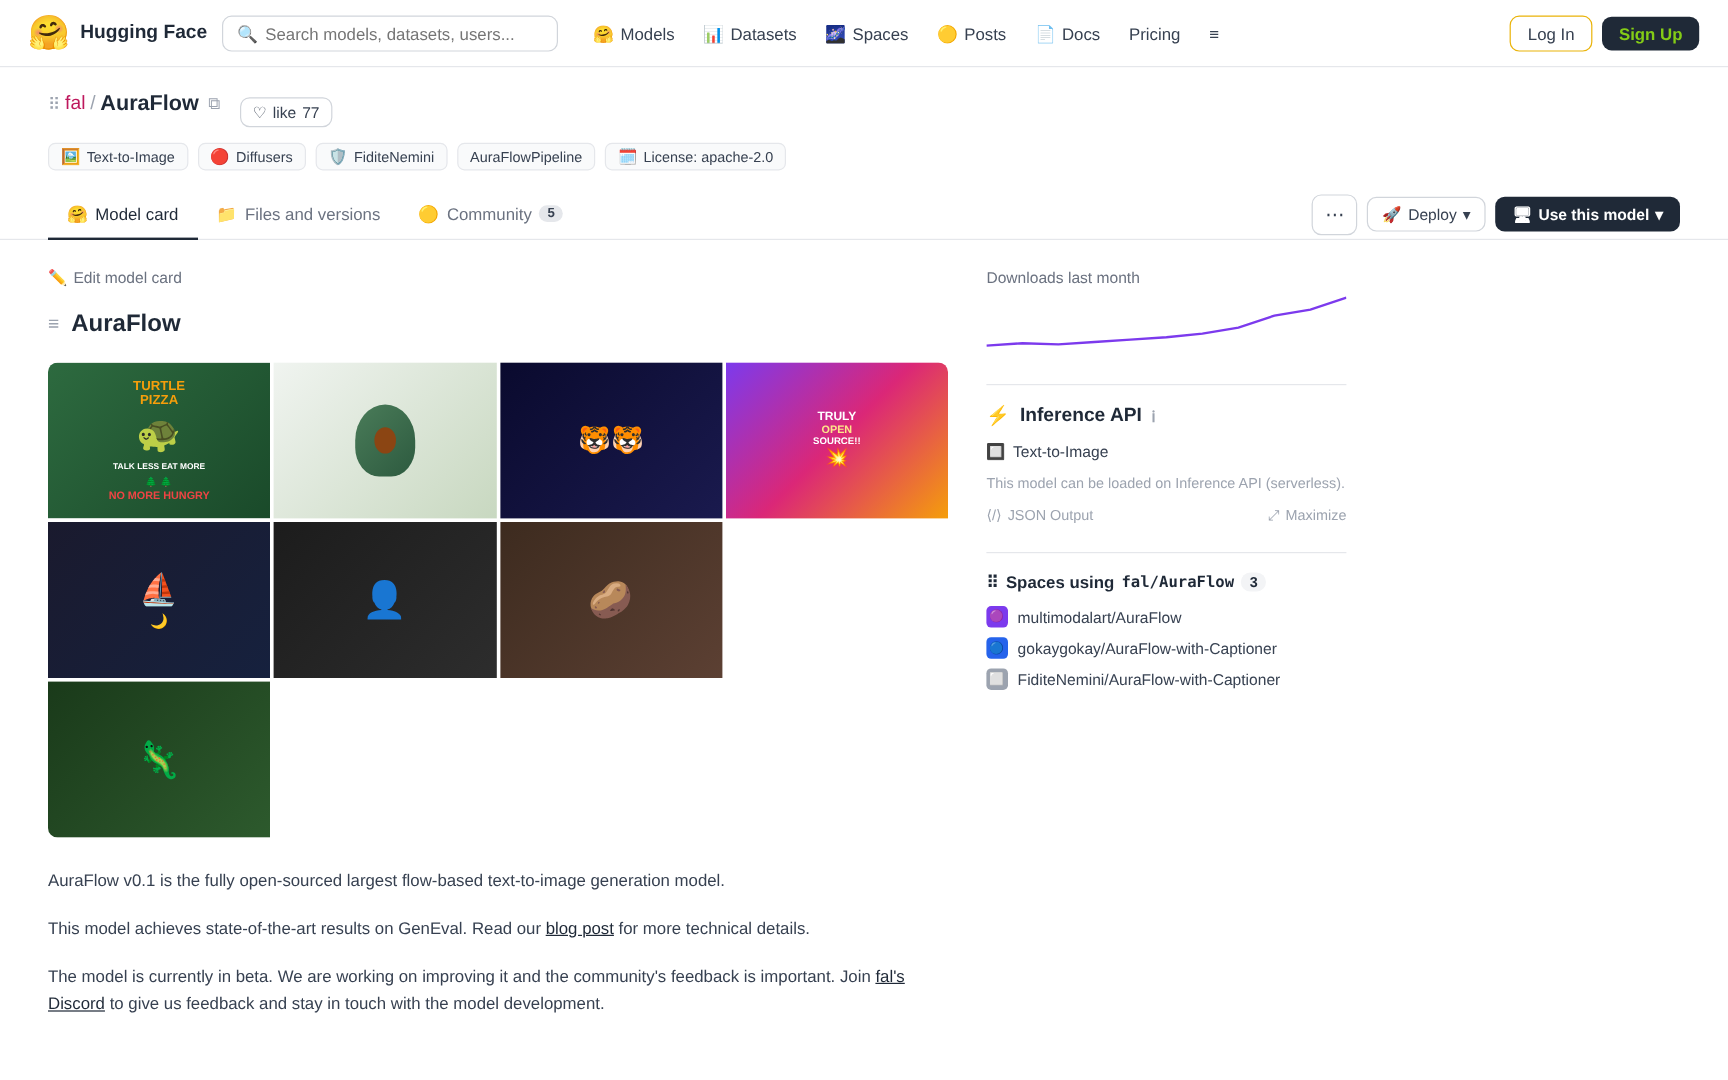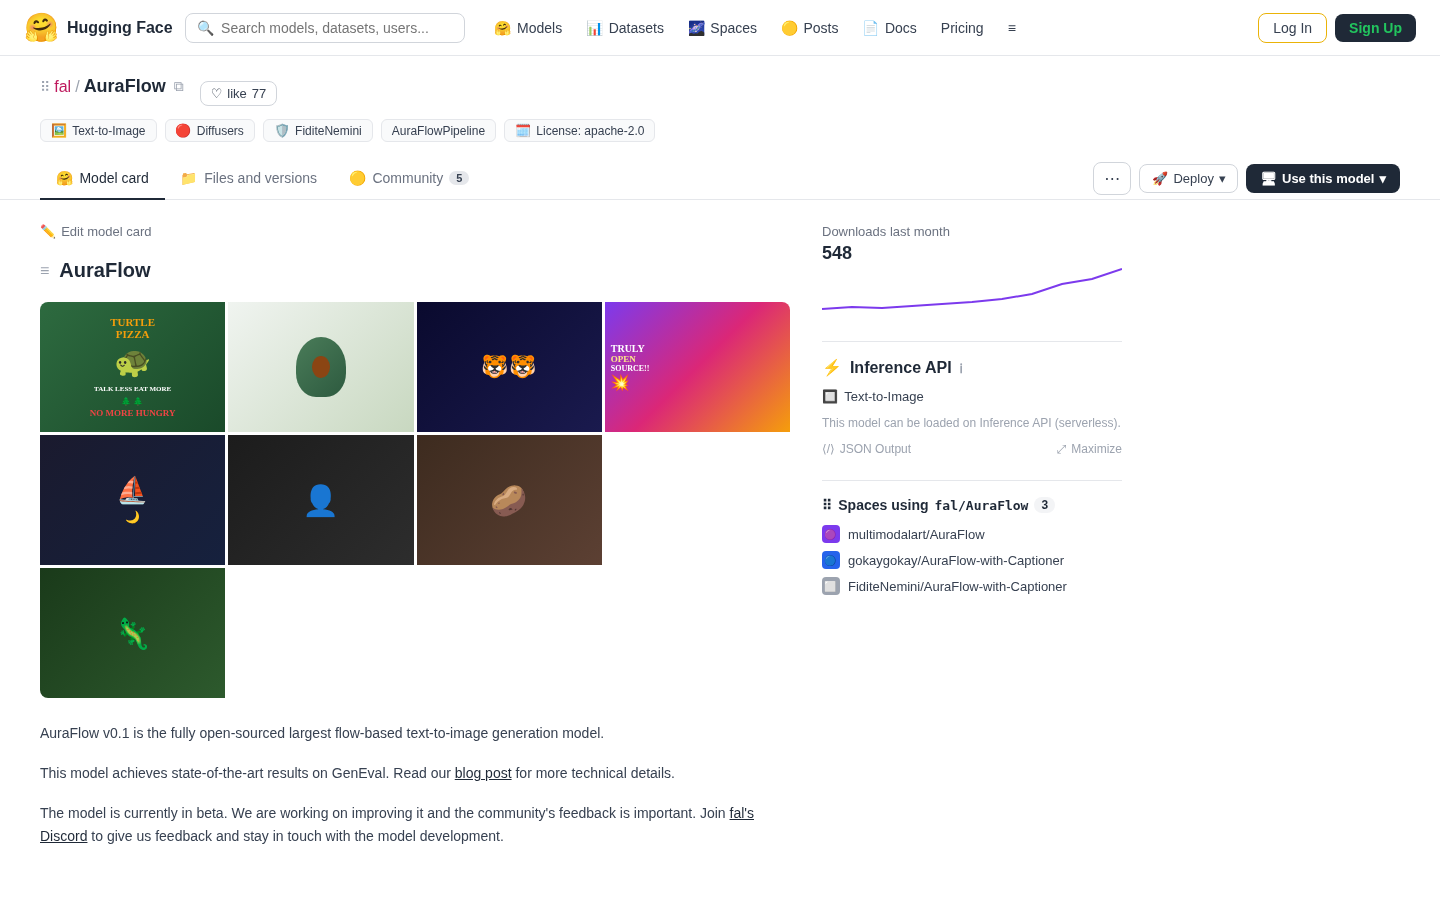--- a/index.html
+++ b/index.html
@@ -19,21 +19,21 @@
       padding: 6px 12px; width: 280px; color: #6b7280; font-size: 14px;
     }
     .navbar-search input { border: none; outline: none; background: transparent; color: #1f2937; width: 100%; font-size: 14px; }
     .navbar-links { display: flex; align-items: center; gap: 4px; margin-left: 8px; }
     .navbar-link {
       display: flex; align-items: center; gap: 5px;
       padding: 6px 10px; border-radius: 6px; text-decoration: none; color: #374151; font-size: 14px; font-weight: 500;
     }
     .navbar-right { margin-left: auto; display: flex; align-items: center; gap: 8px; }
     .btn-login { padding: 6px 14px; border-radius: 8px; border: 1px solid #eab308; background: #fff; font-size: 14px; font-weight: 500; cursor: pointer; color: #374151; }
-    .btn-signup { padding: 6px 14px; border-radius: 8px; background: #1f2937; color: #22c55e; font-size: 14px; font-weight: 600; cursor: pointer; border: none; }
+    .btn-signup { padding: 6px 14px; border-radius: 8px; background: #1f2937; color: #84cc16; font-size: 14px; font-weight: 600; cursor: pointer; border: none; }
 
     
     .page-header { padding: 20px 40px 0; }
     .breadcrumb { display: flex; align-items: center; gap: 4px; font-size: 16px; margin-bottom: 14px; }
     .breadcrumb-org { color: #be185d; text-decoration: none; }
     .breadcrumb-sep { color: #9ca3af; }
     .breadcrumb-repo { font-weight: 700; font-size: 18px; color: #1f2937; }
     .breadcrumb-copy { color: #9ca3af; cursor: pointer; margin-left: 4px; font-size: 14px; }
     .like-btn {
       display: flex; align-items: center; gap: 5px;
@@ -103,21 +103,21 @@
     .turtle-pizza .subtitle { font-size: 7px; font-weight: 700; color: #fff; margin: 2px 0; }
     .turtle-pizza .bottom-text { font-size: 9px; font-weight: 900; color: #ef4444; text-transform: uppercase; }
 
     .avocado-cell { background: linear-gradient(135deg, #f0f4f0, #c8d8c0); display: flex; align-items: center; justify-content: center; }
     .avocado { width: 50px; height: 60px; background: linear-gradient(135deg, #4a7c59, #2d5a3f); border-radius: 50% 50% 40% 40%; position: relative; display: flex; align-items: center; justify-content: center; }
     .avocado-pit { width: 18px; height: 22px; background: #8B4513; border-radius: 50%; }
 
     .tigers-cell { background: linear-gradient(135deg, #0a0a2e, #1a1a4e); display: flex; align-items: center; justify-content: center; color: #f59e0b; font-size: 22px; }
     .trulyopen-cell {
       background: linear-gradient(135deg, #7c3aed, #db2777, #f59e0b);
-      display: flex; flex-direction: column; align-items: flex-start; justify-content: center;
+      display: flex; flex-direction: column; align-items: center; justify-content: center;
       color: #fff; text-align: center; padding: 6px;
     }
     .trulyopen-cell .t1 { font-size: 10px; font-weight: 900; text-transform: uppercase; }
     .trulyopen-cell .t2 { font-size: 9px; font-weight: 900; text-transform: uppercase; color: #fde68a; }
     .trulyopen-cell .t3 { font-size: 8px; font-weight: 700; }
 
     .couple-cell { background: linear-gradient(135deg, #1a1a2e, #16213e); display: flex; align-items: center; justify-content: center; color: #9ca3af; font-size: 24px; }
     .fashion-cell { background: linear-gradient(135deg, #1c1c1c, #2d2d2d); display: flex; align-items: center; justify-content: center; color: #6b7280; font-size: 22px; }
     .potato-cell { background: linear-gradient(135deg, #3d2b1f, #5c4033); display: flex; align-items: center; justify-content: center; color: #d97706; font-size: 20px; }
     .lizard-cell { background: linear-gradient(135deg, #1f3a1f, #2d5a2d); display: flex; align-items: center; justify-content: center; }
@@ -164,21 +164,20 @@
     .full-image-grid {
       width: 100%;
       display: grid;
       grid-template-columns: repeat(4, 1fr);
       grid-template-rows: 130px 130px;
       grid-auto-rows: 130px;
       gap: 3px;
       border-radius: 8px;
       overflow: hidden;
       margin-bottom: 24px;
-      font-family: Liberation Serif, serif;
     }
 
     
     .cell-bottom-extra { grid-column: 1; grid-row: 3; }
   </style>
 </head>
 <body>
 
 <nav class="navbar">
   <a class="navbar-logo" href="#">
@@ -370,21 +369,20 @@
       feedback is important. Join
       <a href="#" style="text-decoration:underline; font-weight:500;">fal's Discord</a>
       to give us feedback and stay in touch with the model development.
     </p>
   </div>
 
   <div class="content-right">
 
     <div class="downloads-section">
       <div class="downloads-label">Downloads last month</div>
-      <div class="downloads-count">548</div>
       <svg class="sparkline" viewBox="0 0 300 50" preserveAspectRatio="none">
         <polyline points="0,45 30,43 60,44 90,42 120,40 150,38 180,35 210,30 240,20 270,15 300,5" fill="none" stroke="#7c3aed" stroke-width="2"></polyline>
       </svg>
     </div>
 
     <div class="divider"></div>
 
     <div class="inference-section">
       <div class="inference-title">
         <span>⚡</span>

